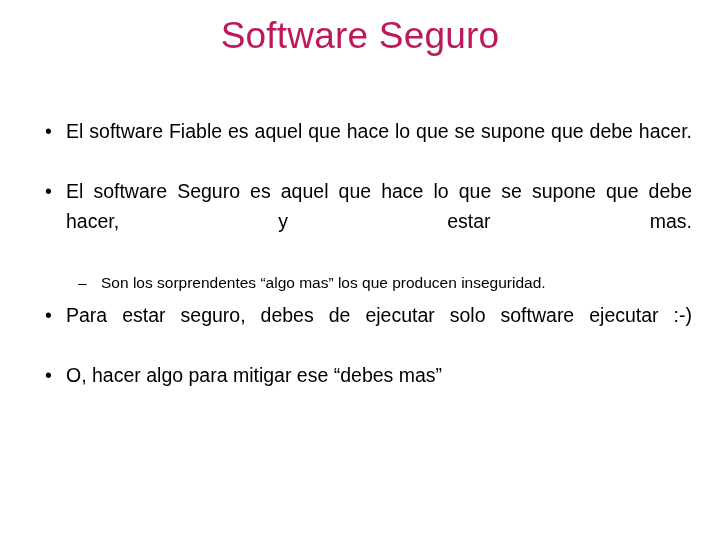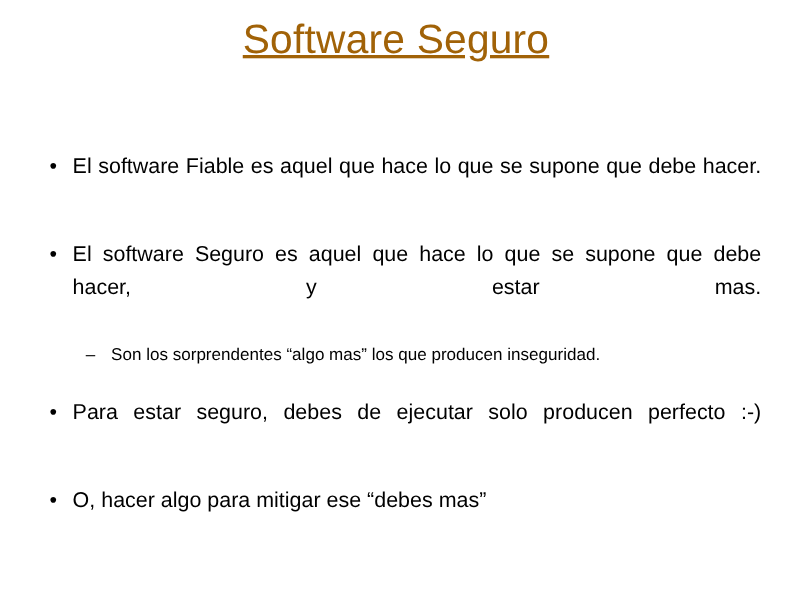--- a/index.html
+++ b/index.html
@@ -58,21 +58,20 @@
     position: absolute;
     left: 5px;
     top: 0;
     width: 14px;
     font-size: 19.5px;
     line-height: 30px;
     text-align: left;
   }
   .bullet-l1 .btext {
     display: block;
-    margin-top: 20px;
   }
   
   .bullet-l1 .btext::after {
     content: "";
     display: inline-block;
     width: 100%;
   }
   .bullet-l1.no-justify {
     text-align: left;
   }
@@ -98,21 +97,21 @@
     line-height: 26px;
   }
 
   .gap-sm { height: 4px; }
 </style>
 </head>
 <body>
 
 <div class="slide" style="background: rgb(255, 255, 255);">
 
-  <div class="slide-title" style="color: #a16207; text-decoration: underline;">Software Seguro</div>
+  <div class="slide-title" style="color: #be185d;">Software Seguro</div>
 
   <div class="body-area">
 
     <div class="bullet-l1">
       <span class="marker">•</span>
       <span class="btext">El software Fiable es aquel que hace lo que se supone que debe hacer.</span>
     </div>
 
     <div class="bullet-l1">
       <span class="marker">•</span>
@@ -123,21 +122,21 @@
 
     <div class="bullet-l2">
       <span class="marker">–</span>
       <span class="btext">Son los sorprendentes “algo mas” los que producen inseguridad.</span>
     </div>
 
     <div class="gap-sm"></div>
 
     <div class="bullet-l1">
       <span class="marker">•</span>
-      <span class="btext">Para estar seguro, debes de ejecutar solo producen perfecto :-)</span>
+      <span class="btext">Para estar seguro, debes de ejecutar solo software ejecutar :-)</span>
     </div>
 
     <div class="bullet-l1 no-justify">
       <span class="marker">•</span>
       <span class="btext">O, hacer algo para mitigar ese “debes mas”</span>
     </div>
 
   </div>
 </div>
 

